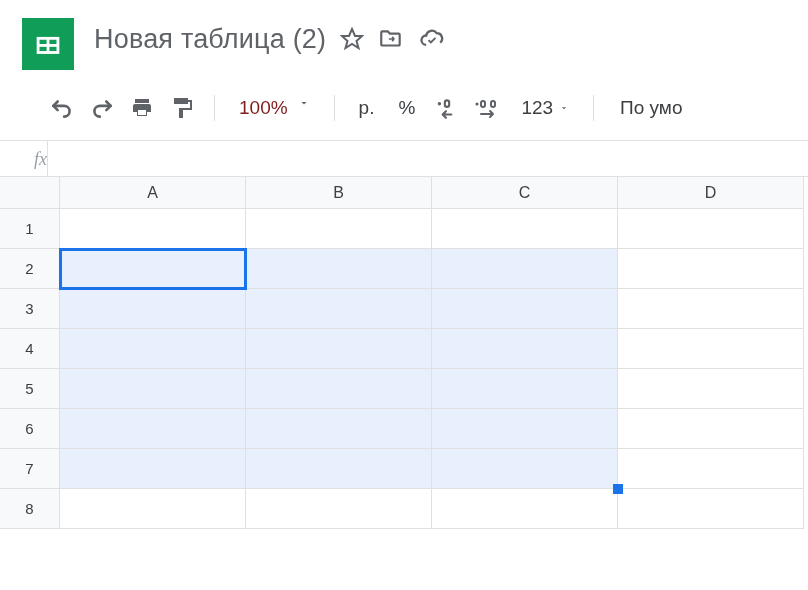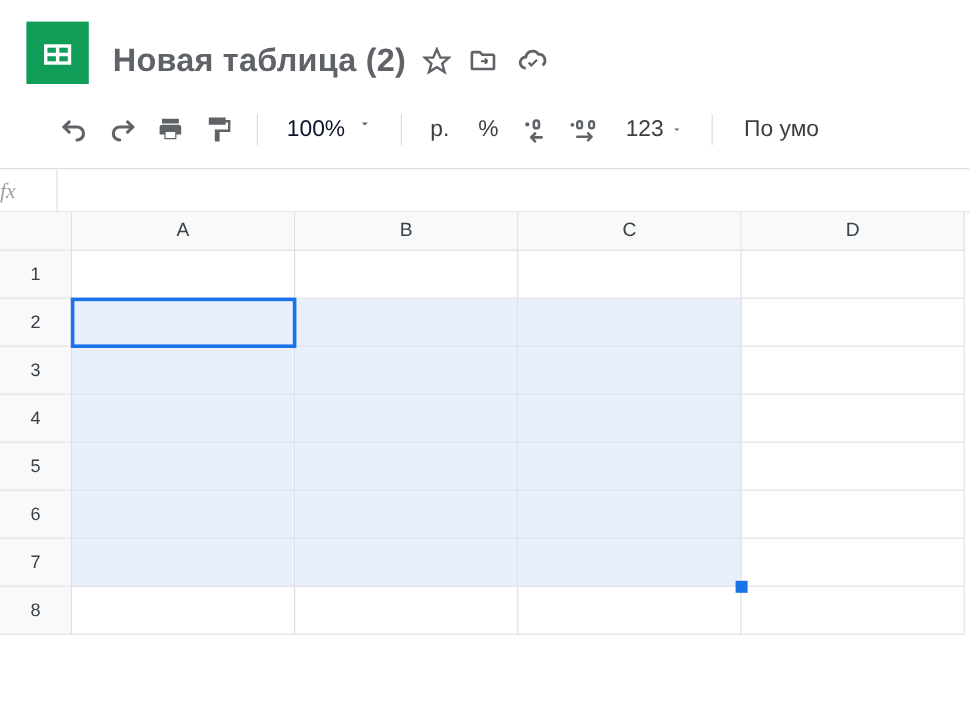--- a/index.html
+++ b/index.html
@@ -7,23 +7,22 @@
     font-family: Arial, "Helvetica Neue", sans-serif;
     background: #fff;
     color: #202124;
     width: 808px;
     height: 590px;
     overflow: hidden;
   }
   
   .header {
     display: flex;
-    align-items: flex-end;
+    align-items: center;
     padding: 12px 10px 6px 22px;
-    font-weight: bold;
   }
   .logo {
     width: 52px;
     height: 52px;
     background: #0f9d58;
     display: flex;
     align-items: center;
     justify-content: center;
     margin-right: 20px;
     margin-top: 6px;
@@ -74,21 +73,21 @@
   .tool-sep {
     width: 1px;
     height: 26px;
     background: #dadce0;
     margin: 0 6px;
   }
   .zoom {
     display: flex;
     align-items: flex-start;
     font-size: 19px;
-    color: #0f172a;
+    color: #7f1d1d;
     gap: 10px;
     padding: 0 6px;
   }
   .tool-text {
     font-size: 19px;
     color: #3c4043;
     padding: 0 6px;
   }
   .font-box {
     font-size: 19px;
@@ -98,21 +97,21 @@
   }
   
   .formula-bar {
     display: flex;
     align-items: center;
     height: 36px;
     border-bottom: 1px solid #e0e0e0;
   }
   .fx-label {
     width: 48px;
-    text-align: left;
+    text-align: right;
     font-style: italic;
     font-family: "Times New Roman", serif;
     font-size: 18px;
     color: #9aa0a6;
     border-right: 1px solid #e0e0e0;
     line-height: 36px;
   }
   .fx-input {
     flex: 1;
     height: 100%;

